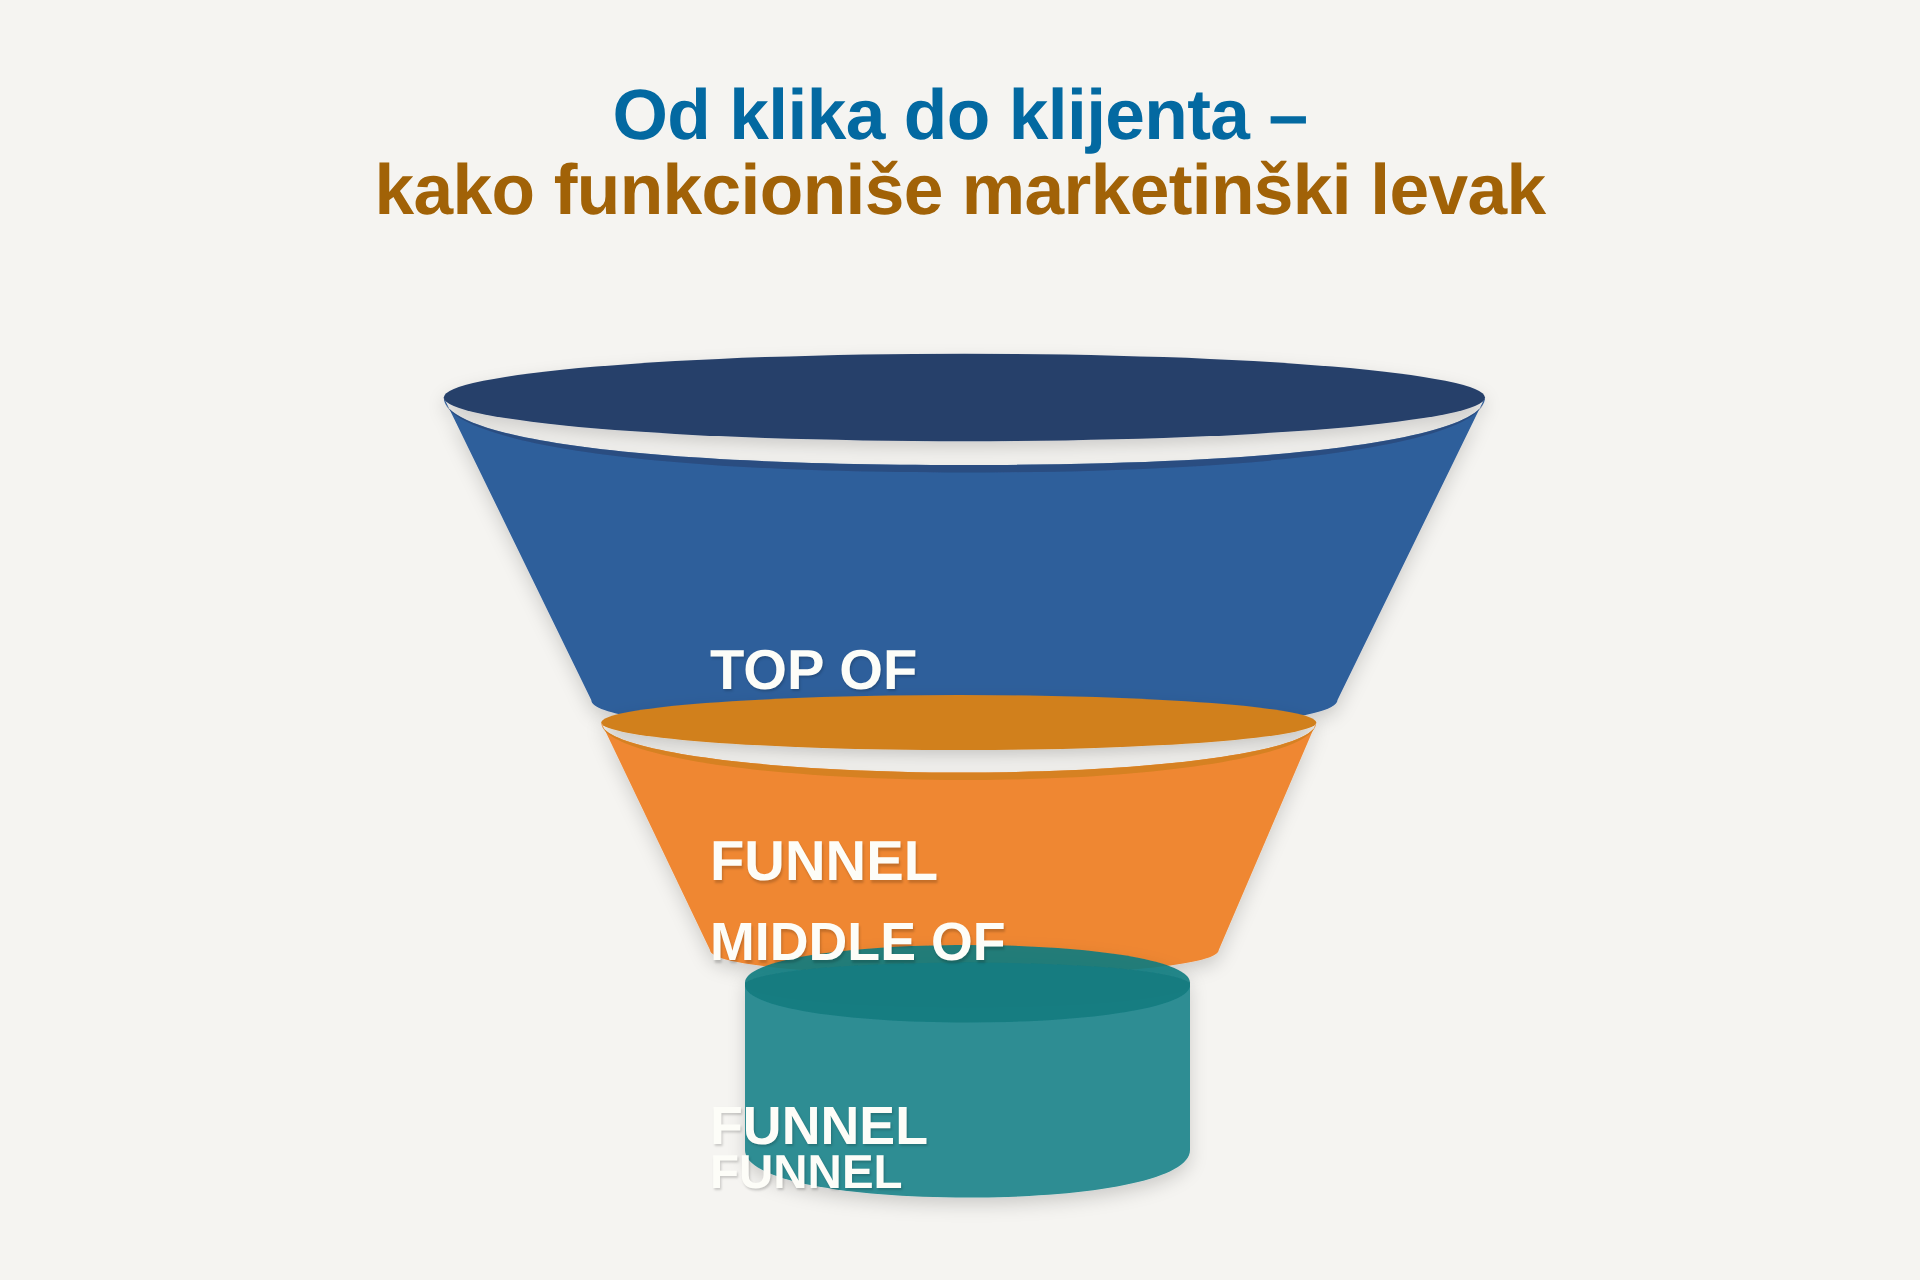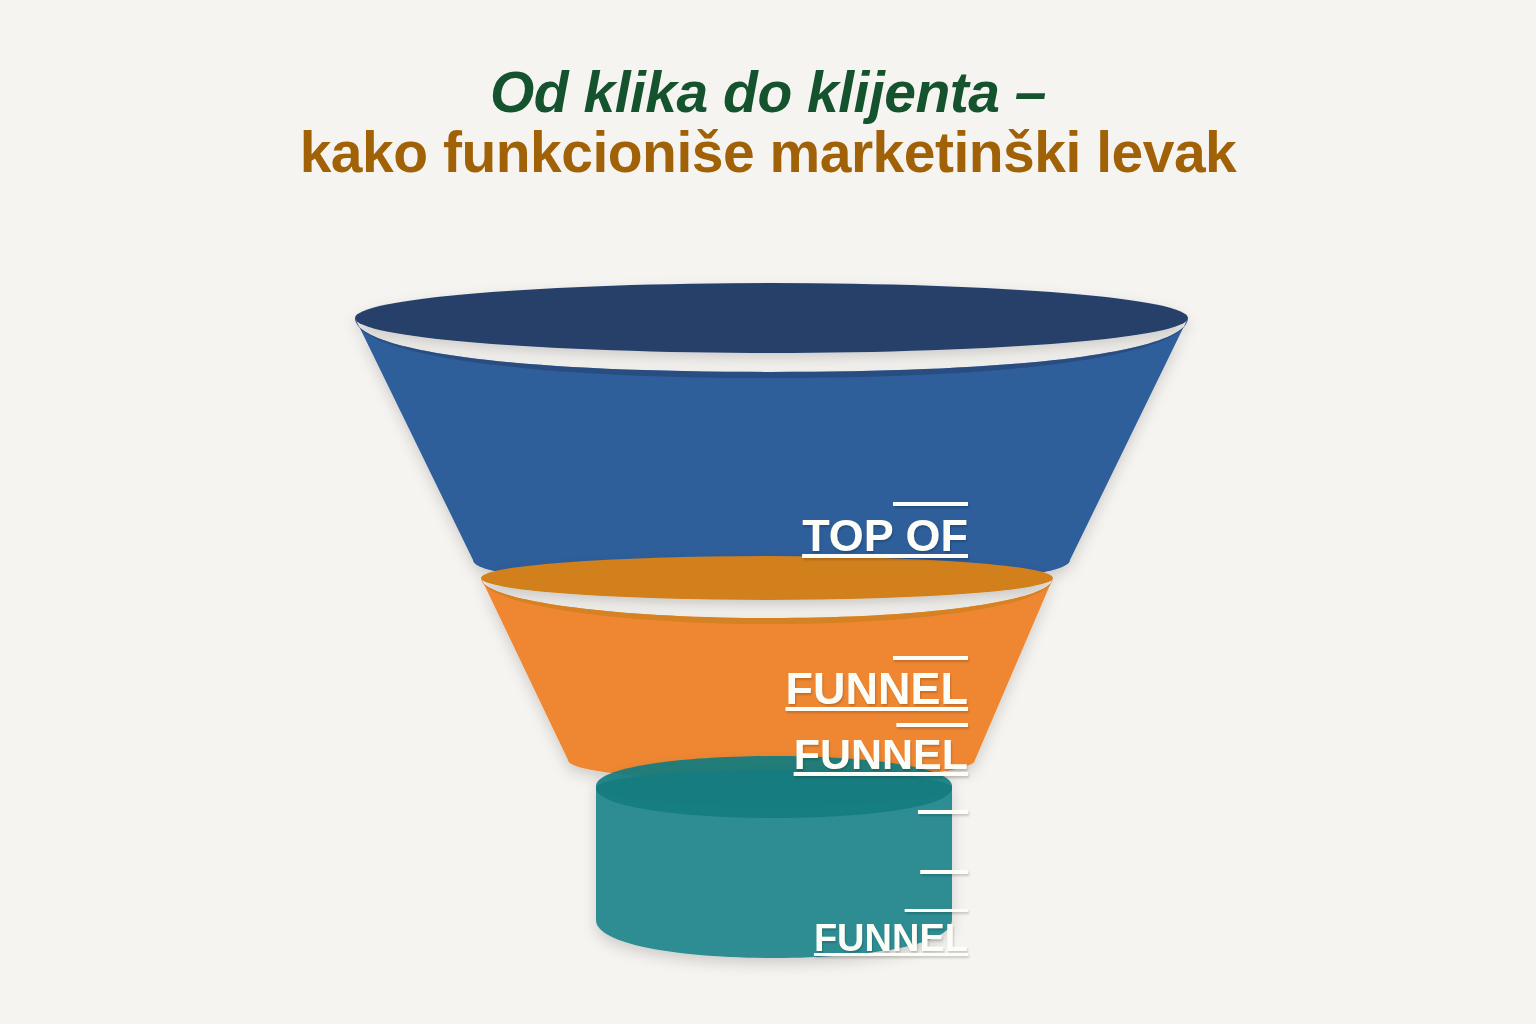--- a/index.html
+++ b/index.html
@@ -42,28 +42,27 @@
     width: 1536px;
     height: 1024px;
   }
   #funnel-svg {
     display: block;
     width: 1536px;
     height: 1024px;
   }
   .stage-label {
     position: absolute;
-    text-align: right;
+    text-align: left;
     font-weight: bold;
     color: #fdfdf8;
     line-height: 1.14;
     text-shadow: 1px 2px 2px rgba(0,0,0,0.18);
     white-space: pre;
     pointer-events: none;
-    text-decoration: underline;
   }
   #label-top {
     left: 568px;
     top: 407px;
     width: 400px;
     font-size: 45px;
   }
   #label-middle {
     left: 568px;
     top: 632px;
@@ -77,21 +76,21 @@
     font-size: 38px;
   }
   .lbl-line { display: block; }
 </style>
 </head>
 <body style="background: rgb(245, 244, 241);">
 
 <div id="page" style="background: rgb(245, 244, 241);">
 
   <div id="title-block">
-    <span class="title-line" style="color: #14532d; font-style: italic;">Od klika do klijenta –</span>
+    <span class="title-line" style="color: #0369a1;">Od klika do klijenta –</span>
     <span class="title-line" style="color: #a16207;">kako funkcioniše marketinški levak</span>
   </div>
 
   <div id="funnel-wrap">
     <svg id="funnel-svg" viewBox="0 0 1536 1024" xmlns="http://www.w3.org/2000/svg">
 
       <defs>
         <filter id="soft-drop" x="-20%" y="-20%" width="140%" height="140%">
           <feDropShadow dx="0" dy="6" stdDeviation="7" flood-color="#000000" flood-opacity="0.16"></feDropShadow>
         </filter>
@@ -160,20 +159,21 @@
       </g>
 
     </svg>
 
     <div class="stage-label" id="label-top">
       <span class="lbl-line">TOP OF</span>
       <span class="lbl-line">FUNNEL</span>
     </div>
 
     <div class="stage-label" id="label-middle">
+      <span class="lbl-line">MIDDLE OF</span>
       <span class="lbl-line">FUNNEL</span>
     </div>
 
     <div class="stage-label" id="label-bottom">
       <span class="lbl-line">FUNNEL</span>
       
     </div>
   </div>
 
 </div>

